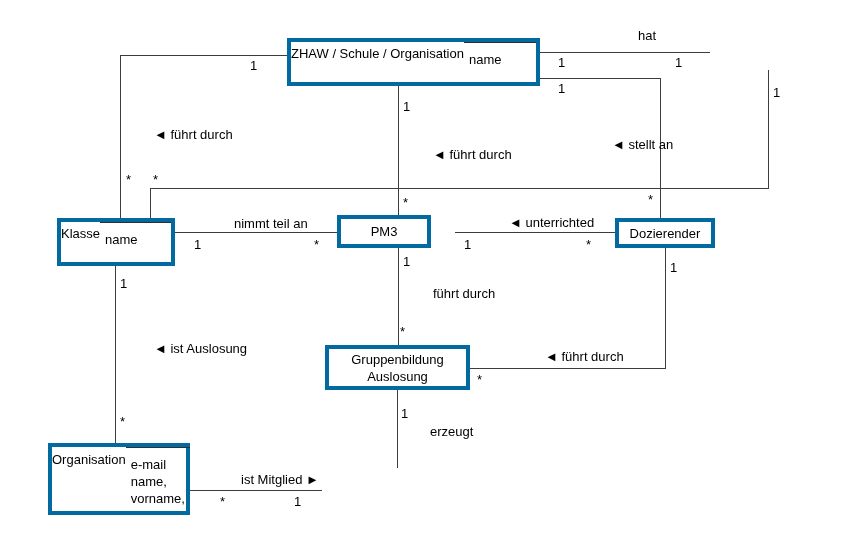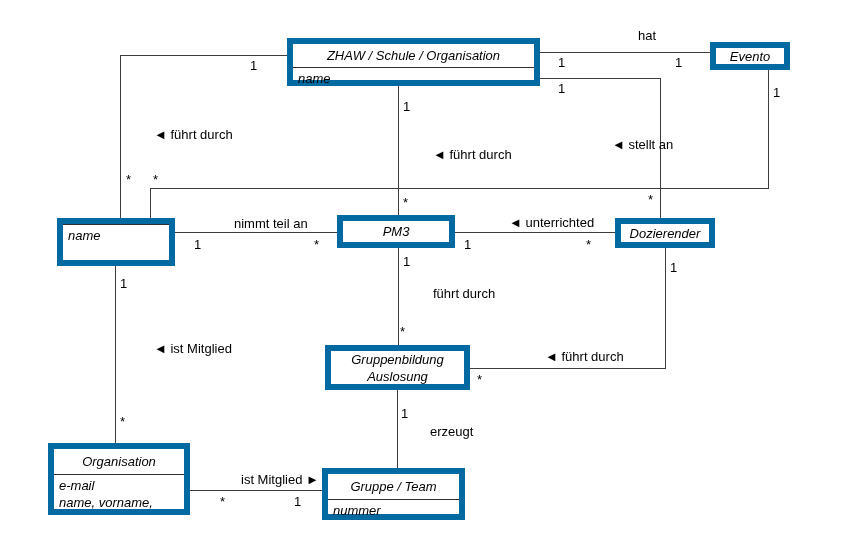--- a/index.html
+++ b/index.html
@@ -4,26 +4,26 @@
 <style>
   html,body{margin:0;padding:0;background:#ffffff;}
   .diagram{
     position:relative;width:861px;height:536px;background:#ffffff;
     font-family:"Liberation Sans",sans-serif;font-size:13px;color:#000;
     overflow:hidden;
   }
   .lines{position:absolute;left:0;top:0;width:861px;height:536px;}
   .lines polyline{fill:none;stroke:#3d3d3d;stroke-width:1;}
   .entity{
-    position:absolute;display:flex;flex-direction:column;
-    background:#ffffff;border:6px solid #0369a1;box-sizing:border-box;font-style:italic;
+    position:absolute;display:flex;flex-direction:row;
+    background:#ffffff;border:4px solid #0369a1;box-sizing:border-box;
   }
   .e-title{display:flex;align-items:center;justify-content:center;flex:none;text-align:center;}
   .e-single{flex:1;display:flex;flex-direction:column;align-items:center;justify-content:center;line-height:17px;}
-  .e-attrs{flex:1;border-top:1px solid #2e2e2e;padding:2px 5px;line-height:17px;}
+  .e-attrs{flex:1;border-top:1px solid #2e2e2e;padding:8px 5px;line-height:17px;}
   .lbl{position:absolute;white-space:nowrap;margin-left:28px;}
   .mult{position:absolute;white-space:nowrap;}
 </style>
 </head>
 <body>
 
 <div class="diagram">
 
   <svg class="lines" shape-rendering="crispEdges">
     <polyline points="540,52 710,52"></polyline>
@@ -38,29 +38,27 @@
     <polyline points="115,266 115,443"></polyline>
     <polyline points="397,390 397,468"></polyline>
     <polyline points="190,490 322,490"></polyline>
   </svg>
 
   <div class="entity" style="left:287px;top:38px;width:253px;height:48px;">
     <div class="e-title" style="height:23px;">ZHAW / Schule / Organisation</div>
     <div class="e-attrs">name</div>
   </div>
 
-  <div class="entity" style="left:710px;top:42px;width:80px;height:28px;">
-    <div class="e-single">Evento</div>
-  </div>
 
   <div class="entity" style="left:57px;top:218px;width:118px;height:48px;">
+    <div class="e-title" style="height:23px;">Klasse</div>
     <div class="e-attrs">name</div>
   </div>
 
-  <div class="entity" style="left:337px;top:215px;width:118px;height:33px;">
+  <div class="entity" style="left:337px;top:215px;width:94px;height:33px;">
     <div class="e-single">PM3</div>
   </div>
 
   <div class="entity" style="left:325px;top:345px;width:145px;height:45px;">
     <div class="e-single">
       <div>Gruppenbildung</div>
       <div>Auslosung</div>
     </div>
   </div>
 
@@ -69,34 +67,30 @@
   </div>
 
   <div class="entity" style="left:48px;top:443px;width:142px;height:72px;">
     <div class="e-title" style="height:25px;">Organisation</div>
     <div class="e-attrs">
       <div>e-mail</div>
       <div>name, vorname,</div>
     </div>
   </div>
 
-  <div class="entity" style="left:322px;top:468px;width:143px;height:52px;">
-    <div class="e-title" style="height:25px;">Gruppe / Team</div>
-    <div class="e-attrs">nummer</div>
-  </div>
 
   <span class="lbl" style="left:610px;top:28px;">hat</span>
   <span class="lbl" style="left:584px;top:137px;">◄ stellt an</span>
   <span class="lbl" style="left:126px;top:127px;">◄ führt durch</span>
   <span class="lbl" style="left:405px;top:147px;">◄ führt durch</span>
   <span class="lbl" style="left:206px;top:216px;">nimmt teil an</span>
   <span class="lbl" style="left:481px;top:215px;">◄ unterrichted</span>
   <span class="lbl" style="left:405px;top:286px;">führt durch</span>
   <span class="lbl" style="left:517px;top:349px;">◄ führt durch</span>
-  <span class="lbl" style="left:126px;top:341px;">◄ ist Mitglied</span>
+  <span class="lbl" style="left:126px;top:341px;">◄ ist Auslosung</span>
   <span class="lbl" style="left:402px;top:424px;">erzeugt</span>
   <span class="lbl" style="left:213px;top:472px;">ist Mitglied ►</span>
 
   <span class="mult" style="left:558px;top:55px;">1</span>
   <span class="mult" style="left:675px;top:55px;">1</span>
   <span class="mult" style="left:558px;top:81px;">1</span>
   <span class="mult" style="left:648px;top:192px;">*</span>
   <span class="mult" style="left:250px;top:58px;">1</span>
   <span class="mult" style="left:126px;top:172px;">*</span>
   <span class="mult" style="left:403px;top:99px;">1</span>

